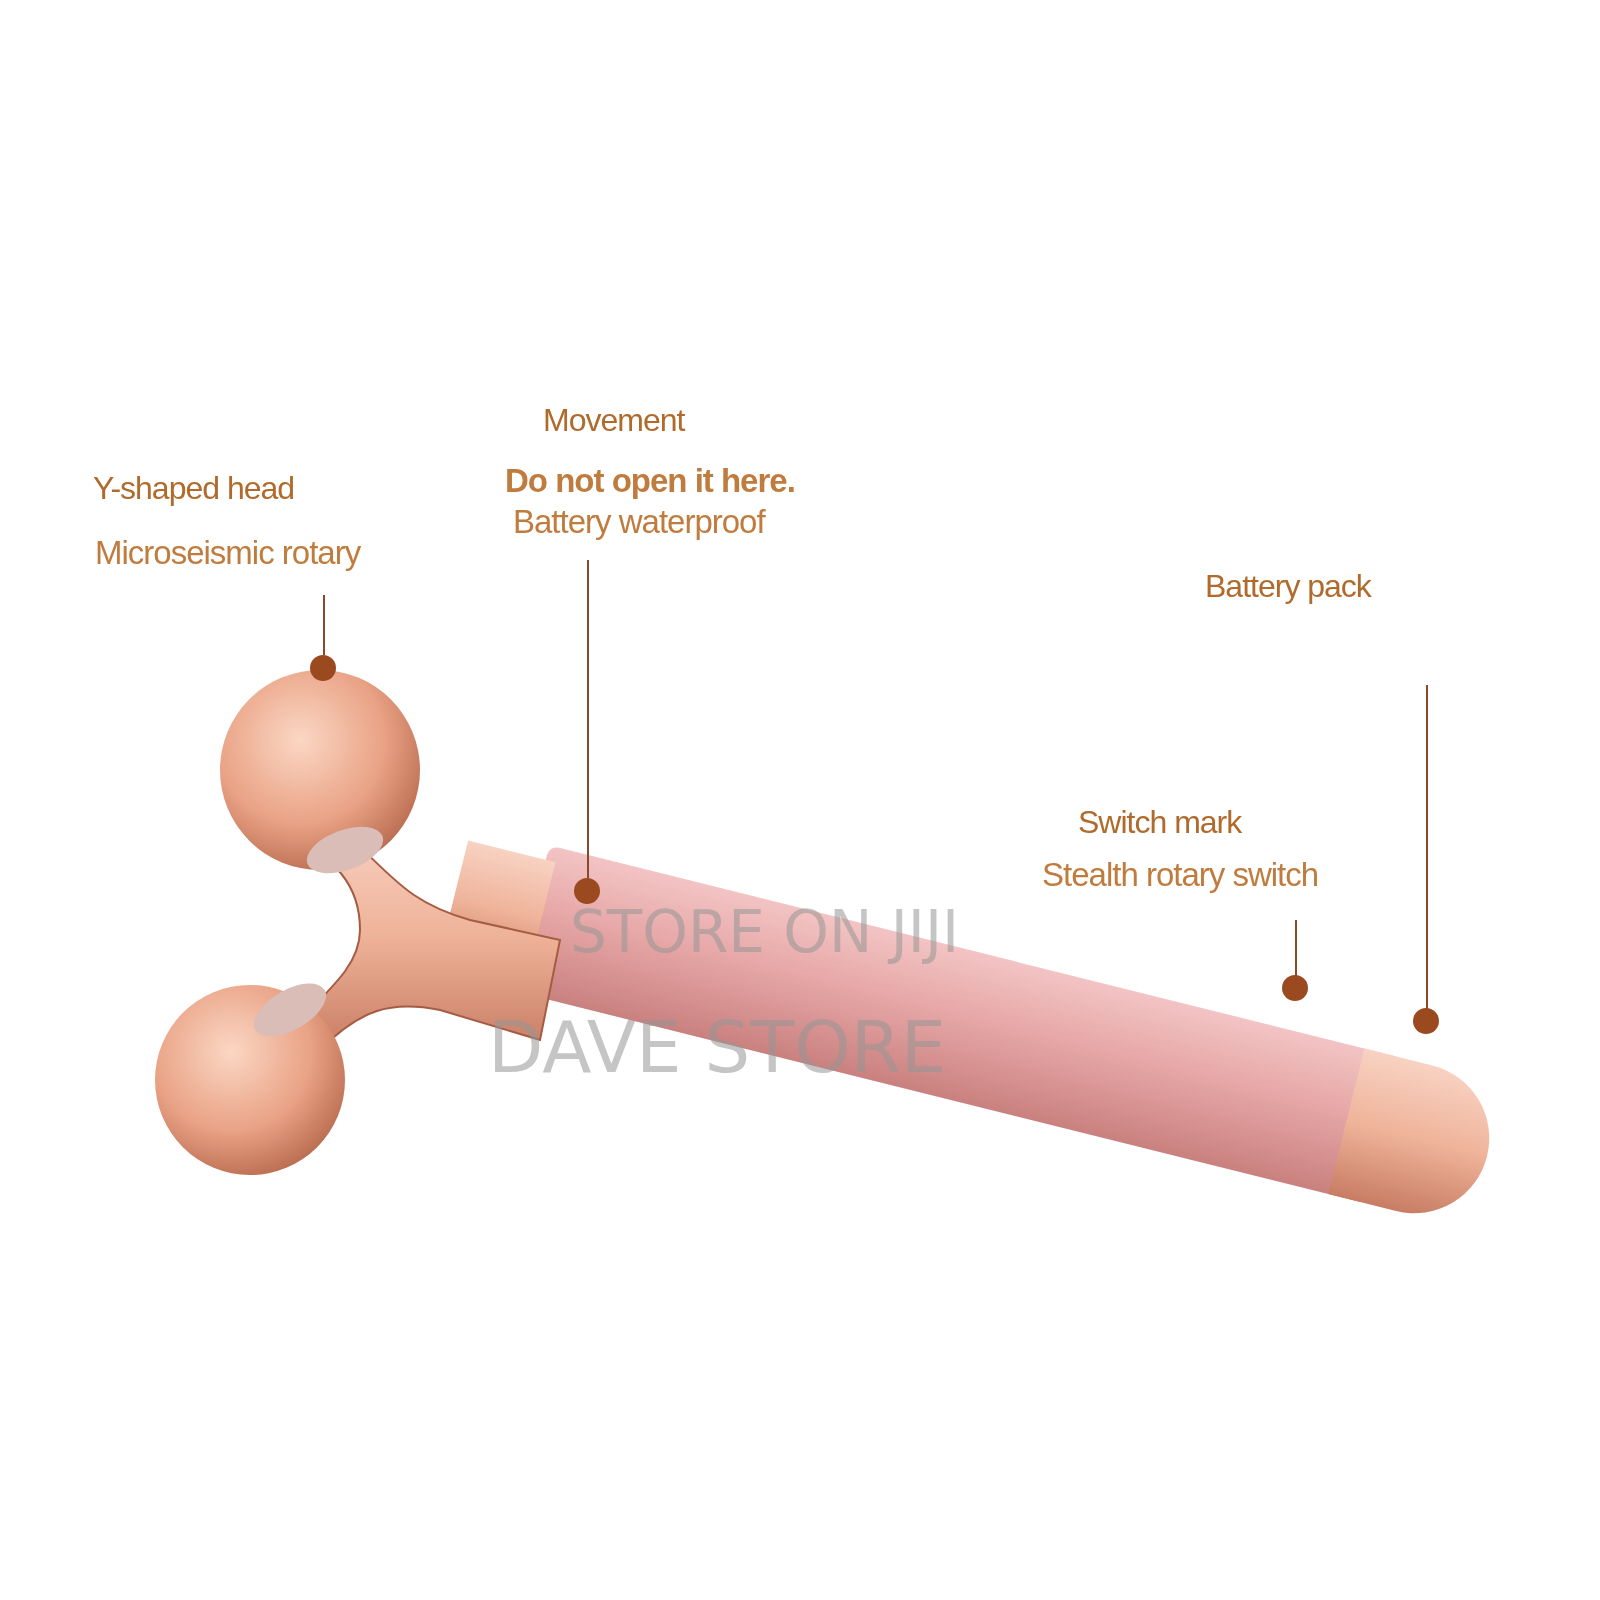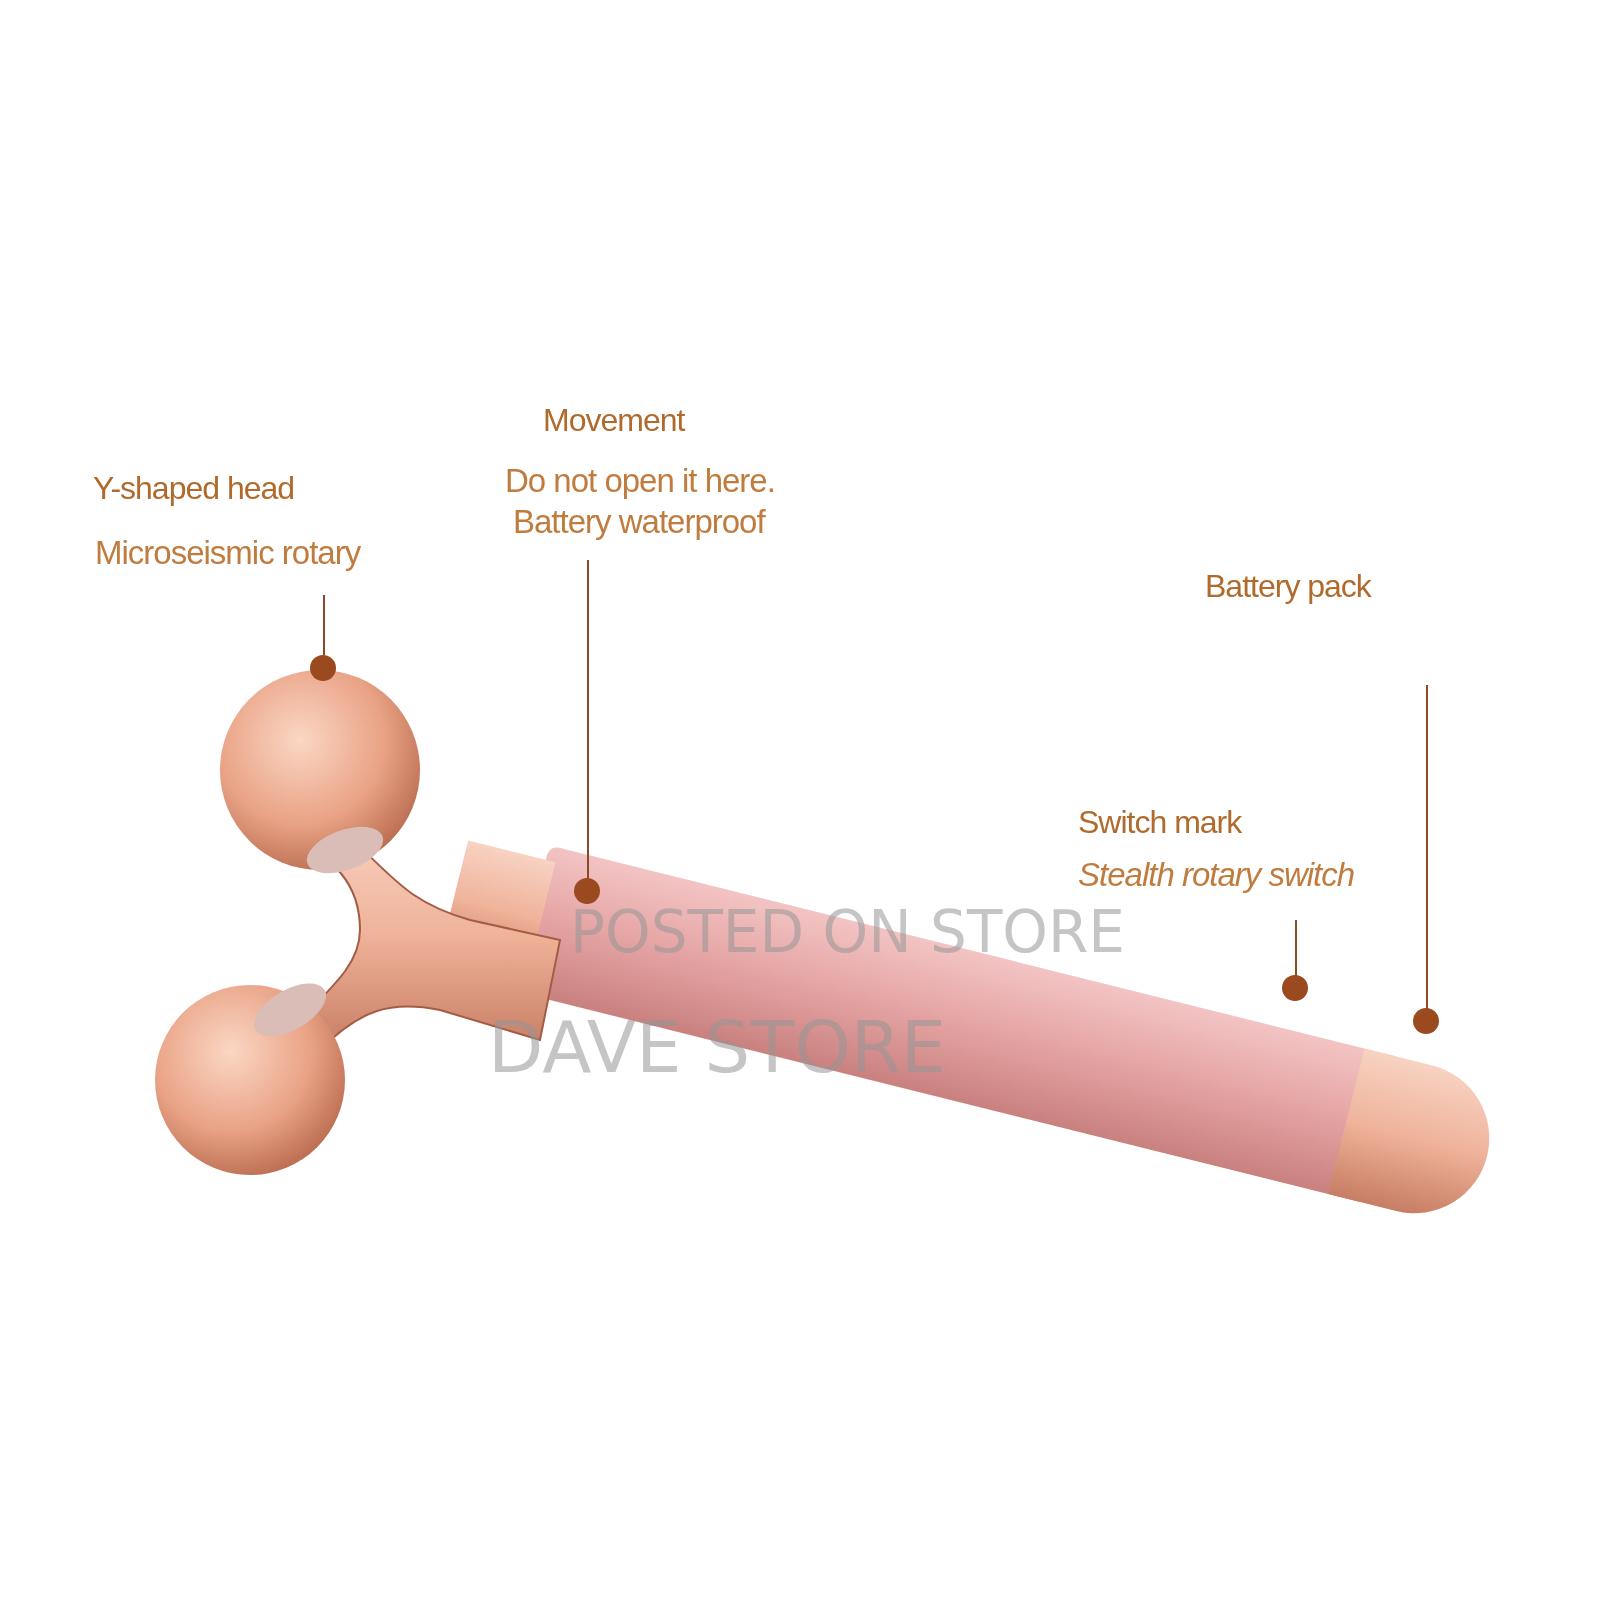--- a/index.html
+++ b/index.html
@@ -57,22 +57,22 @@
 <div class="leader" style="left:1426px;top:685px;height:330px;"></div>
 <div class="dot" style="left:1413px;top:1008px;"></div>
 
 <div class="leader" style="left:1295px;top:920px;height:60px;"></div>
 <div class="dot" style="left:1282px;top:975px;"></div>
 
 <div class="label title" style="left:93px;top:470px;">Y-shaped head</div>
 <div class="label sub" style="left:95px;top:534px;">Microseismic rotary</div>
 
 <div class="label title" style="left:543px;top:402px;">Movement</div>
-<div class="label sub" style="left:505px;top:462px;">Do not open it here.</div>
+<div class="label sub" style="left:505px;top:462px;font-weight:bold;">Do not open it here.</div>
 <div class="label sub" style="left:513px;top:503px;">Battery waterproof</div>
 
 <div class="label title" style="left:1205px;top:568px;">Battery pack</div>
 
 <div class="label title" style="left:1078px;top:804px;">Switch mark</div>
-<div class="label sub" style="left:1078px;top:856px;font-style:italic;">Stealth rotary switch</div>
+<div class="label sub" style="left:1042px;top:856px;">Stealth rotary switch</div>
 
-<div class="watermark" style="left:570px;top:898px;font-size:58px;">POSTED ON STORE</div>
+<div class="watermark" style="left:570px;top:898px;font-size:58px;">STORE ON JIJI</div>
 <div class="watermark" style="left:488px;top:1005px;font-size:72px;">DAVE STORE</div>
 
 </body></html>

